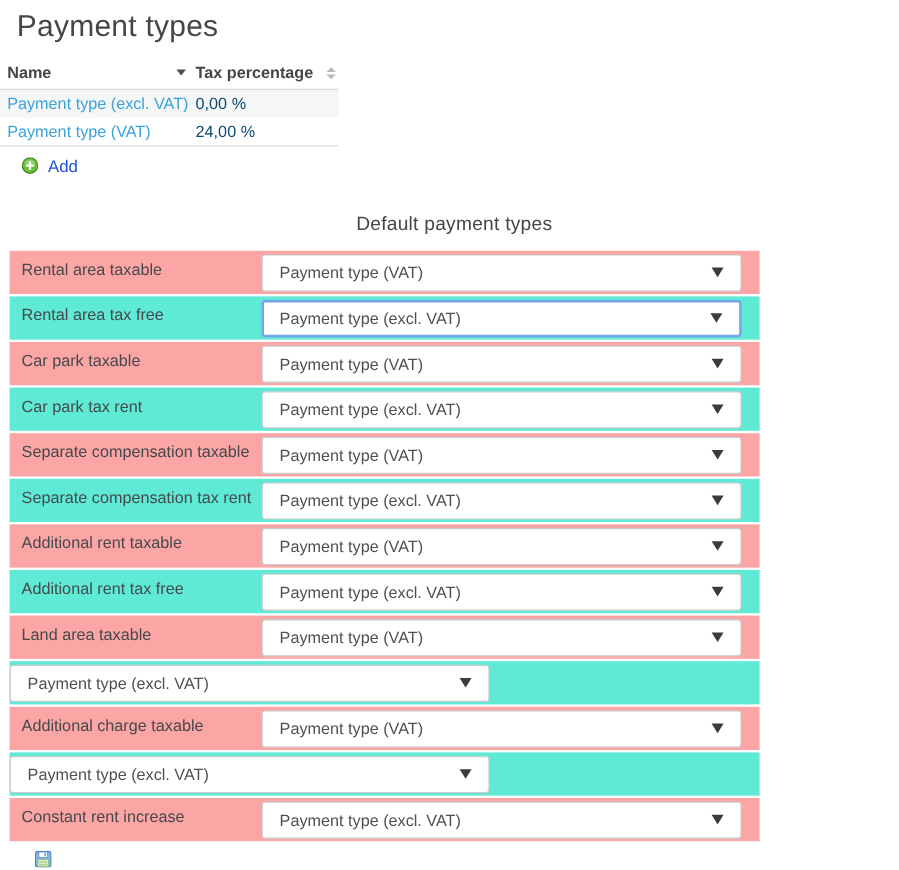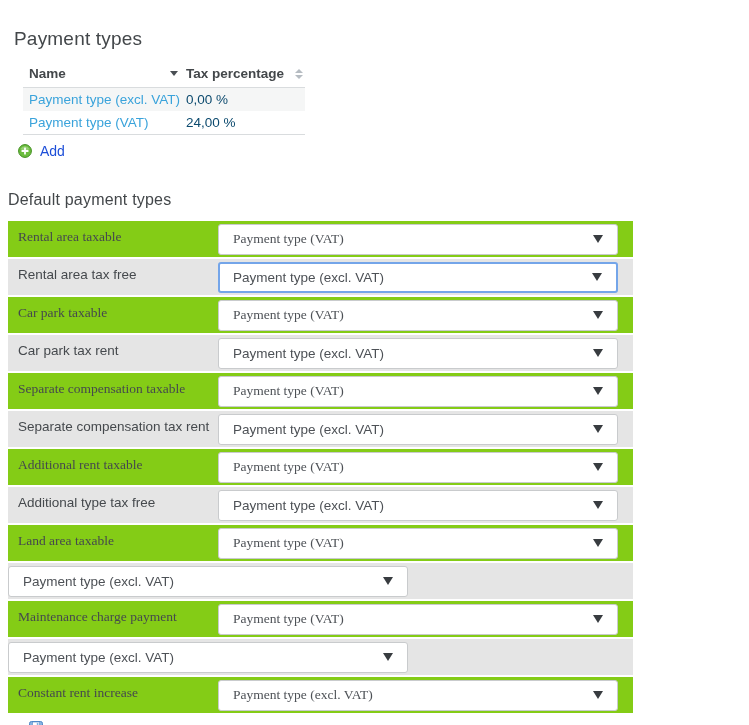--- a/index.html
+++ b/index.html
@@ -5,26 +5,26 @@
   html,body{margin:0;padding:0;background:#ffffff;}
   body{
     width:749px;height:725px;overflow:hidden;
     font-family:"Liberation Sans","DejaVu Sans",sans-serif;
     color:#45494d;
   }
   .page{position:relative;width:749px;height:725px;}
 
   
   .page-title{
-    margin:28px 0 12px 14px;
-    font-size:19px;font-weight:400;color:#43474a;letter-spacing:.2px;
-  }
-
-  
-  .tax-table{margin-left:23px;width:282px;font-size:13.5px;}
+    margin:8px 0 12px 14px;
+    font-size:25px;font-weight:400;color:#43474a;letter-spacing:.2px;
+  }
+
+  
+  .tax-table{margin-left:0;width:282px;font-size:13.5px;}
   .thead{display:flex;align-items:center;border-bottom:1px solid #d9dcde;padding:4px 0 6px 0;}
   .th{font-weight:bold;color:#43474a;display:flex;align-items:center;justify-content:space-between;}
   .th-name{width:163px;padding-left:6px;padding-right:8px;box-sizing:border-box;cursor:pointer;}
   .th-tax{flex:1;padding-left:0;padding-right:2px;box-sizing:border-box;cursor:pointer;}
   .caret-down{width:0;height:0;border-left:4.5px solid transparent;border-right:4.5px solid transparent;border-top:5px solid #4a4f54;}
   .sort-both{display:flex;flex-direction:column;gap:2px;align-items:center;}
   .sort-both .tri-up{width:0;height:0;border-left:4px solid transparent;border-right:4px solid transparent;border-bottom:4px solid #b6bcc2;}
   .sort-both .tri-down{width:0;height:0;border-left:4px solid transparent;border-right:4px solid transparent;border-top:4px solid #b6bcc2;}
   .tbody{border-bottom:1px solid #d9dcde;}
   .trow{display:flex;align-items:center;height:23px;}
@@ -37,31 +37,31 @@
   .icon-link{
     display:inline-flex;align-items:center;gap:8px;
     color:#1d4ed8;font-size:14px;text-decoration:none;cursor:pointer;
   }
   .add-link{margin:8px 0 0 18px;}
   .save-link{margin:6px 0 0 20px;flex-direction:column;}
 
   
   .section-title{
     margin:29px 0 12px 8px;
-    font-size:16px;font-weight:400;color:#43474a;letter-spacing:.2px;
+    font-size:16px;font-weight:400;color:#43474a;letter-spacing:.2px;text-align:center;
   }
 
   
   #default-rows{margin-left:8px;}
   .drow{
     display:flex;align-items:center;
     width:625px;height:36px;margin-bottom:2px;
-    background:#e5e5e5;
-  }
-  .drow.odd{background:#84cc16;font-family:Liberation Serif, serif;}
+    background:#5eead4;
+  }
+  .drow.odd{background:#fca5a5;}
   .dlabel{
     width:210px;box-sizing:border-box;padding-left:10px;padding-top:8px;
     align-self:stretch;
     font-size:13.5px;color:#45494d;
   }
   .select{
     position:relative;width:400px;height:31px;box-sizing:border-box;
     background:#ffffff;border:1px solid #c9cbcd;border-radius:3px;
     display:flex;align-items:center;
     padding:0 32px 0 14px;cursor:pointer;
@@ -168,41 +168,41 @@
     </div>
   </div>
       <div class="drow odd">
     <div class="dlabel">Additional rent taxable</div>
     <div class="select">
       <span class="sel-text">Payment type (VAT)</span>
       <span class="sel-arrow"></span>
     </div>
   </div>
       <div class="drow">
-    <div class="dlabel">Additional type tax free</div>
+    <div class="dlabel">Additional rent tax free</div>
     <div class="select">
       <span class="sel-text">Payment type (excl. VAT)</span>
       <span class="sel-arrow"></span>
     </div>
   </div>
       <div class="drow odd">
     <div class="dlabel">Land area taxable</div>
     <div class="select">
       <span class="sel-text">Payment type (VAT)</span>
       <span class="sel-arrow"></span>
     </div>
   </div>
       <div class="drow">
     <div class="select">
       <span class="sel-text">Payment type (excl. VAT)</span>
       <span class="sel-arrow"></span>
     </div>
   </div>
       <div class="drow odd">
-    <div class="dlabel">Maintenance charge payment</div>
+    <div class="dlabel">Additional charge taxable</div>
     <div class="select">
       <span class="sel-text">Payment type (VAT)</span>
       <span class="sel-arrow"></span>
     </div>
   </div>
       <div class="drow">
     <div class="select">
       <span class="sel-text">Payment type (excl. VAT)</span>
       <span class="sel-arrow"></span>
     </div>

